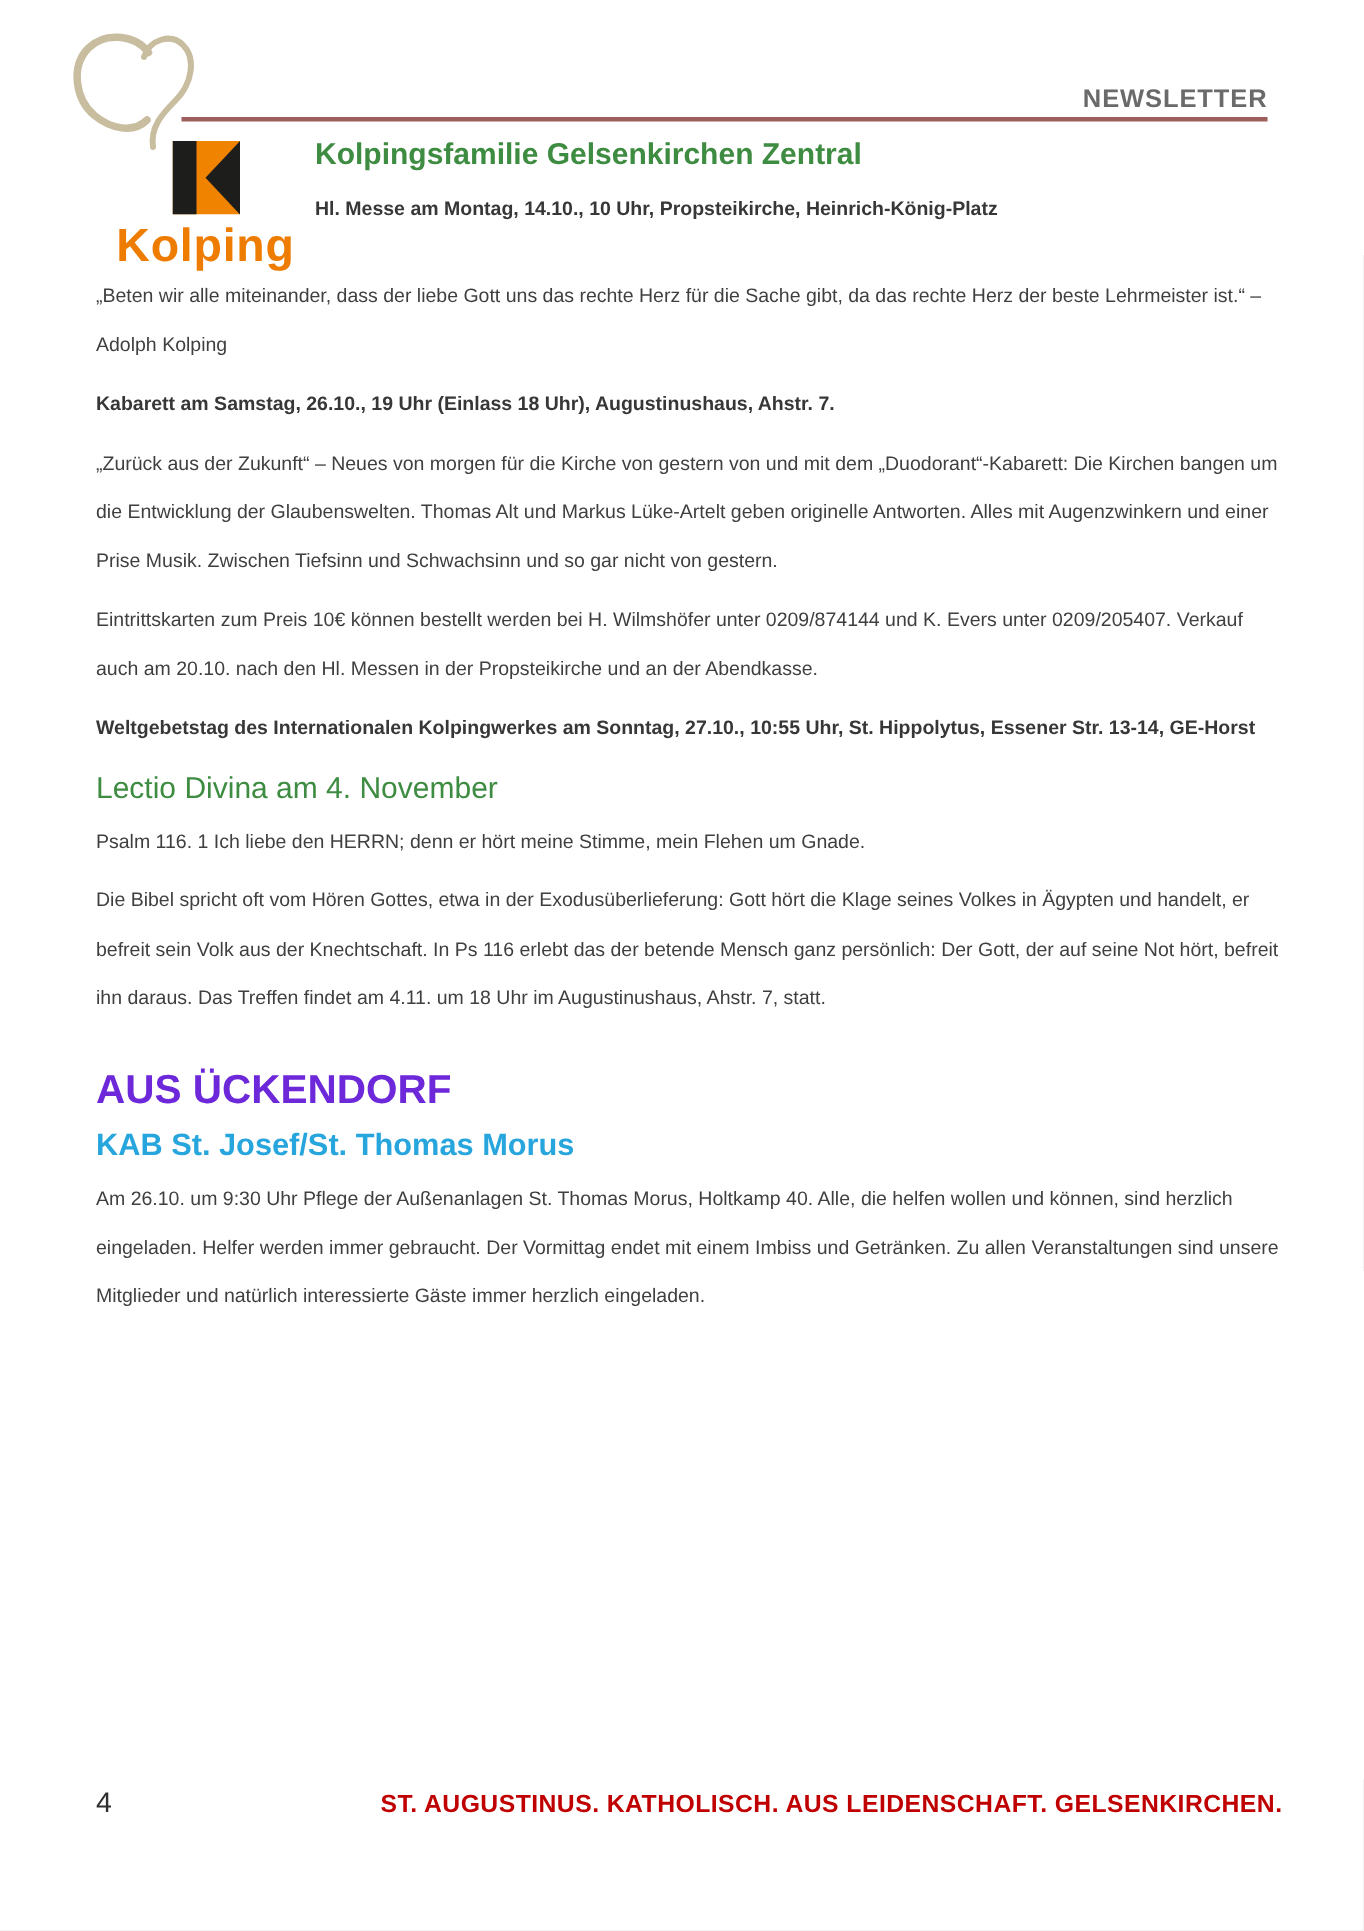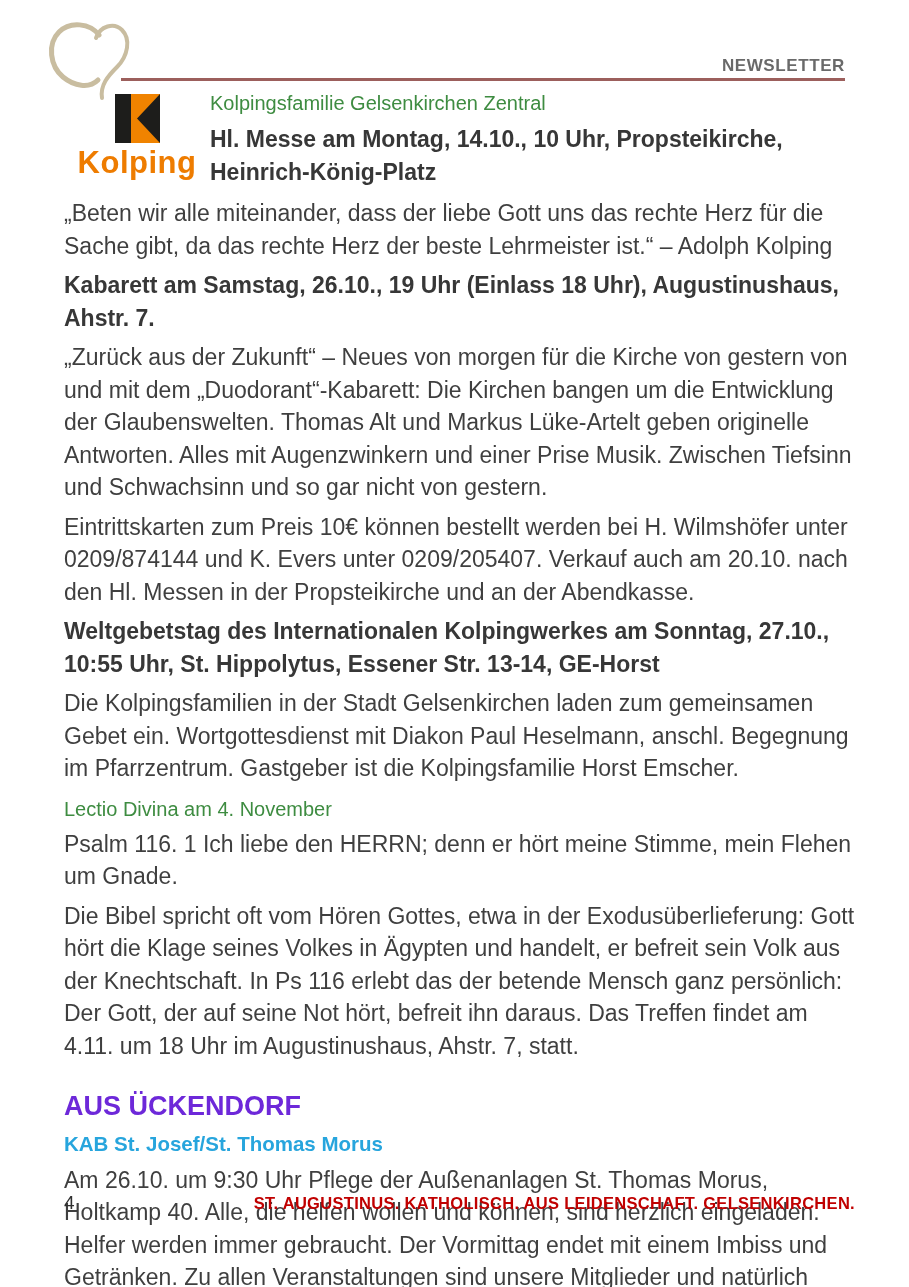--- a/index.html
+++ b/index.html
@@ -25,22 +25,22 @@
   
   .content{position:absolute;left:64px;top:90px;width:791px;}
   .kolping-row{display:flex;margin-bottom:2px;}
   .logo-col{width:146px;flex:none;padding-top:4px;text-align:center;}
   .k-square{display:inline-block;}
   .wordmark{
     font-size:31px;font-weight:bold;color:#ee7c00;
     letter-spacing:.5px;line-height:1.0;margin-top:0px;
   }
   .text-col{flex:1;min-width:0;}
-  .k-head{font-size:20px;font-weight:normal;color:#3e8c41;margin:2px 0 8px;}
-  p{font-size:23px;line-height:32.5px;margin:0 0 7px;}
+  .k-head{font-size:20px;font-weight:bold;color:#3e8c41;margin:2px 0 8px;}
+  p{font-size:13px;line-height:32.5px;margin:0 0 7px;}
   .bold-title{font-weight:bold;color:#373737;}
   .green-head{font-size:20px;font-weight:normal;color:#3e8c41;margin:12px 0 7px;line-height:1.2;}
   .big-head{font-size:27px;font-weight:bold;color:#6d28d9;margin:28px 0 10px;line-height:1.2;}
   .sub-head{font-size:20.5px;font-weight:bold;color:#27a5dd;margin:0 0 7px;line-height:1.2;}
   
   .footer{position:absolute;left:64px;top:1192px;width:791px;height:30px;}
   .page-num{position:absolute;left:0;top:0;font-size:19px;color:#303030;}
   .tagline{
     text-align:right;font-size:16.5px;font-weight:bold;
     color:#c00000;letter-spacing:.3px;padding-top:2px;
@@ -79,21 +79,20 @@
       </div>
     </div>
 
     <p>„Beten wir alle miteinander, dass der liebe Gott uns das rechte Herz für die Sache gibt, da das rechte Herz der beste Lehrmeister ist.“ – Adolph Kolping</p>
 
     <p class="bold-title">Kabarett am Samstag, 26.10., 19 Uhr (Einlass 18 Uhr), Augustinushaus, Ahstr. 7.</p>
     <p>„Zurück aus der Zukunft“ – Neues von morgen für die Kirche von gestern von und mit dem „Duodorant“-Kabarett: Die Kirchen bangen um die Entwicklung der Glaubenswelten. Thomas Alt und Markus Lüke-Artelt geben originelle Antworten. Alles mit Augenzwinkern und einer Prise Musik. Zwischen Tiefsinn und Schwachsinn und so gar nicht von gestern.</p>
     <p>Eintrittskarten zum Preis 10€ können bestellt werden bei H. Wilmshöfer unter 0209/874144 und K. Evers unter 0209/205407. Verkauf auch am 20.10. nach den Hl. Messen in der Propsteikirche und an der Abendkasse.</p>
 
     <p class="bold-title">Weltgebetstag des Internationalen Kolpingwerkes am Sonntag, 27.10., 10:55 Uhr, St. Hippolytus, Essener Str. 13-14, GE-Horst</p>
-    <p>Die Kolpingsfamilien in der Stadt Gelsenkirchen laden zum gemeinsamen Gebet ein. Wort­gottesdienst mit Diakon Paul Heselmann, anschl. Begegnung im Pfarrzentrum. Gastgeber ist die Kolpingsfamilie Horst Emscher.</p>
 
     <div class="green-head">Lectio Divina am 4. November</div>
     <p>Psalm 116. 1 Ich liebe den HERRN; denn er hört meine Stimme, mein Flehen um Gnade.</p>
     <p>Die Bibel spricht oft vom Hören Gottes, etwa in der Exodusüberlieferung: Gott hört die Klage seines Volkes in Ägypten und handelt, er befreit sein Volk aus der Knechtschaft. In Ps 116 erlebt das der betende Mensch ganz persönlich: Der Gott, der auf seine Not hört, befreit ihn daraus. Das Treffen findet am 4.11. um 18 Uhr im Augustinushaus, Ahstr. 7, statt.</p>
 
     <div class="big-head">AUS ÜCKENDORF</div>
     <div class="sub-head">KAB St. Josef/St. Thomas Morus</div>
     <p>Am 26.10. um 9:30 Uhr Pflege der Außenanlagen St. Thomas Morus, Holtkamp 40. Alle, die helfen wollen und können, sind herzlich eingeladen. Helfer werden immer gebraucht. Der Vormittag endet mit einem Imbiss und Getränken. Zu allen Veranstaltungen sind unsere Mitglieder und natürlich interessierte Gäste immer herzlich eingeladen.</p>
 
   </div>

